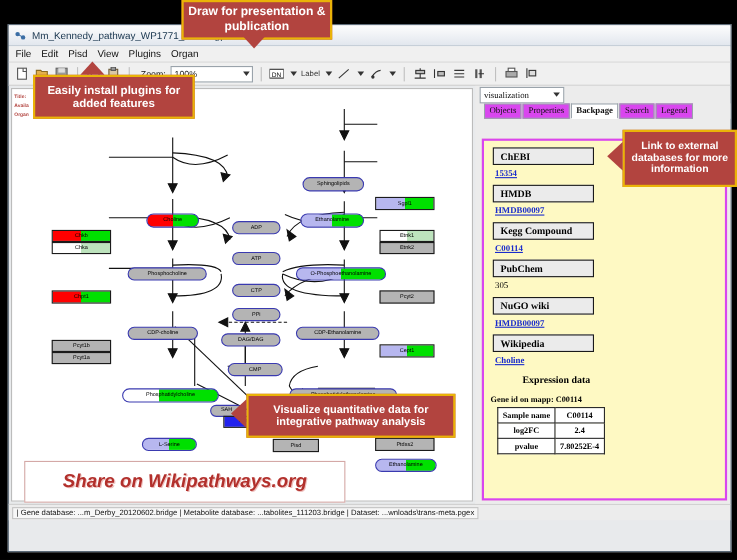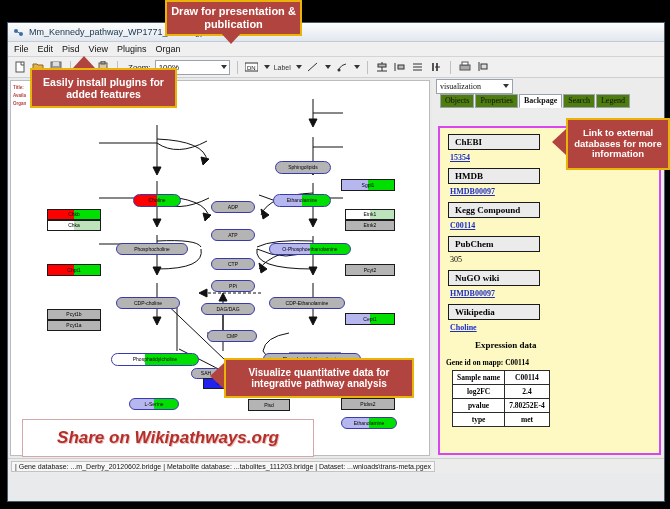--- a/index.html
+++ b/index.html
@@ -19,21 +19,21 @@
   .zoombox .arr{position:absolute;right:2px;top:4px;width:0;height:0;border-left:3px solid transparent;border-right:3px solid transparent;border-top:4px solid #333;}
   .dropmini{width:0;height:0;border-left:3px solid transparent;border-right:3px solid transparent;border-top:4px solid #333;margin-left:1px;}
   .tinylbl{font-size:7px;color:#333;}
   .body{display:flex;height:380px;}
   .canvaswrap{position:relative;flex:1;background:#fff;border:1px solid #bcbcbc;margin:2px;overflow:hidden;}
   .side{width:232px;background:#ececec;display:flex;flex-direction:column;font-family:Liberation Serif, serif;}
   .visrow{height:16px;display:flex;align-items:center;padding-left:4px;}
   .visbox{width:72px;height:13px;background:#fff;border:1px solid #9aa3ab;font-size:8px;display:flex;align-items:center;padding-left:3px;color:#111;position:relative;}
   .visbox .arr{position:absolute;right:3px;top:4px;width:0;height:0;border-left:3px solid transparent;border-right:3px solid transparent;border-top:4px solid #333;}
   .tabs{display:flex;align-items:flex-end;height:14px;padding-left:8px;background:#ececec;}
-  .tab{font-size:8px;padding:1px 4px;border:1px solid #9aa3ab;background:#4d7c0f;margin-right:1px;color:#111;line-height:10px;}
+  .tab{font-size:8px;padding:1px 4px;border:1px solid #9aa3ab;background:#d946ef;margin-right:1px;color:#111;line-height:10px;}
   .tab.active{background:#fff;border-bottom:1px solid #fff;font-weight:bold;}
   .panel{flex:1;background:#fef9c3;border:2px solid #d946ef;margin:18px 3px 3px 6px;position:relative;overflow:hidden;}
   .dbbtn{border:1px solid #1a1a1a;background:#ebebeb;font-size:9px;font-weight:bold;color:#000;padding:2px 6px;display:inline-block;margin:6px 0 0 8px;min-width:78px;}
   .dblink{font-size:8px;color:#1a2ccc;text-decoration:underline;margin:3px 0 0 10px;display:block;font-weight:bold;}
   .dbtext{font-size:8px;color:#000;margin:3px 0 0 10px;display:block;}
   .exprhdr{font-size:9px;font-weight:bold;color:#000;margin:8px 0 0 4px;display:block;padding-left:31px;}
   .geneid{font-size:7.5px;color:#000;margin:8px 0 3px 6px;display:block;font-weight:bold;}
   table.dt{border-collapse:collapse;margin-left:12px;}
   table.dt td{border:1px solid #2b2b2b;font-size:7.5px;text-align:center;padding:2px 4px;font-weight:bold;color:#000;background:#fff;}
   .statusbar{height:14px;background:#ececec;border-top:1px solid #cfcfcf;display:flex;align-items:center;padding-left:3px;}
@@ -400,24 +400,20 @@
                 <td>C00114</td>
               </tr>
               <tr>
                 <td>log2FC</td>
                 <td>2.4</td>
               </tr>
               <tr>
                 <td>pvalue</td>
                 <td>7.80252E-4</td>
               </tr>
-              <tr>
-                <td>type</td>
-                <td>met</td>
-              </tr>
             </tbody>
           </table>
       </div>
     </div>
   </div>
 
   <div class="statusbar">
     <span class="sb">| Gene database: ...m_Derby_20120602.bridge | Metabolite database: ...tabolites_111203.bridge | Dataset: ...wnloads\trans-meta.pgex</span>
   </div>
 </div>

